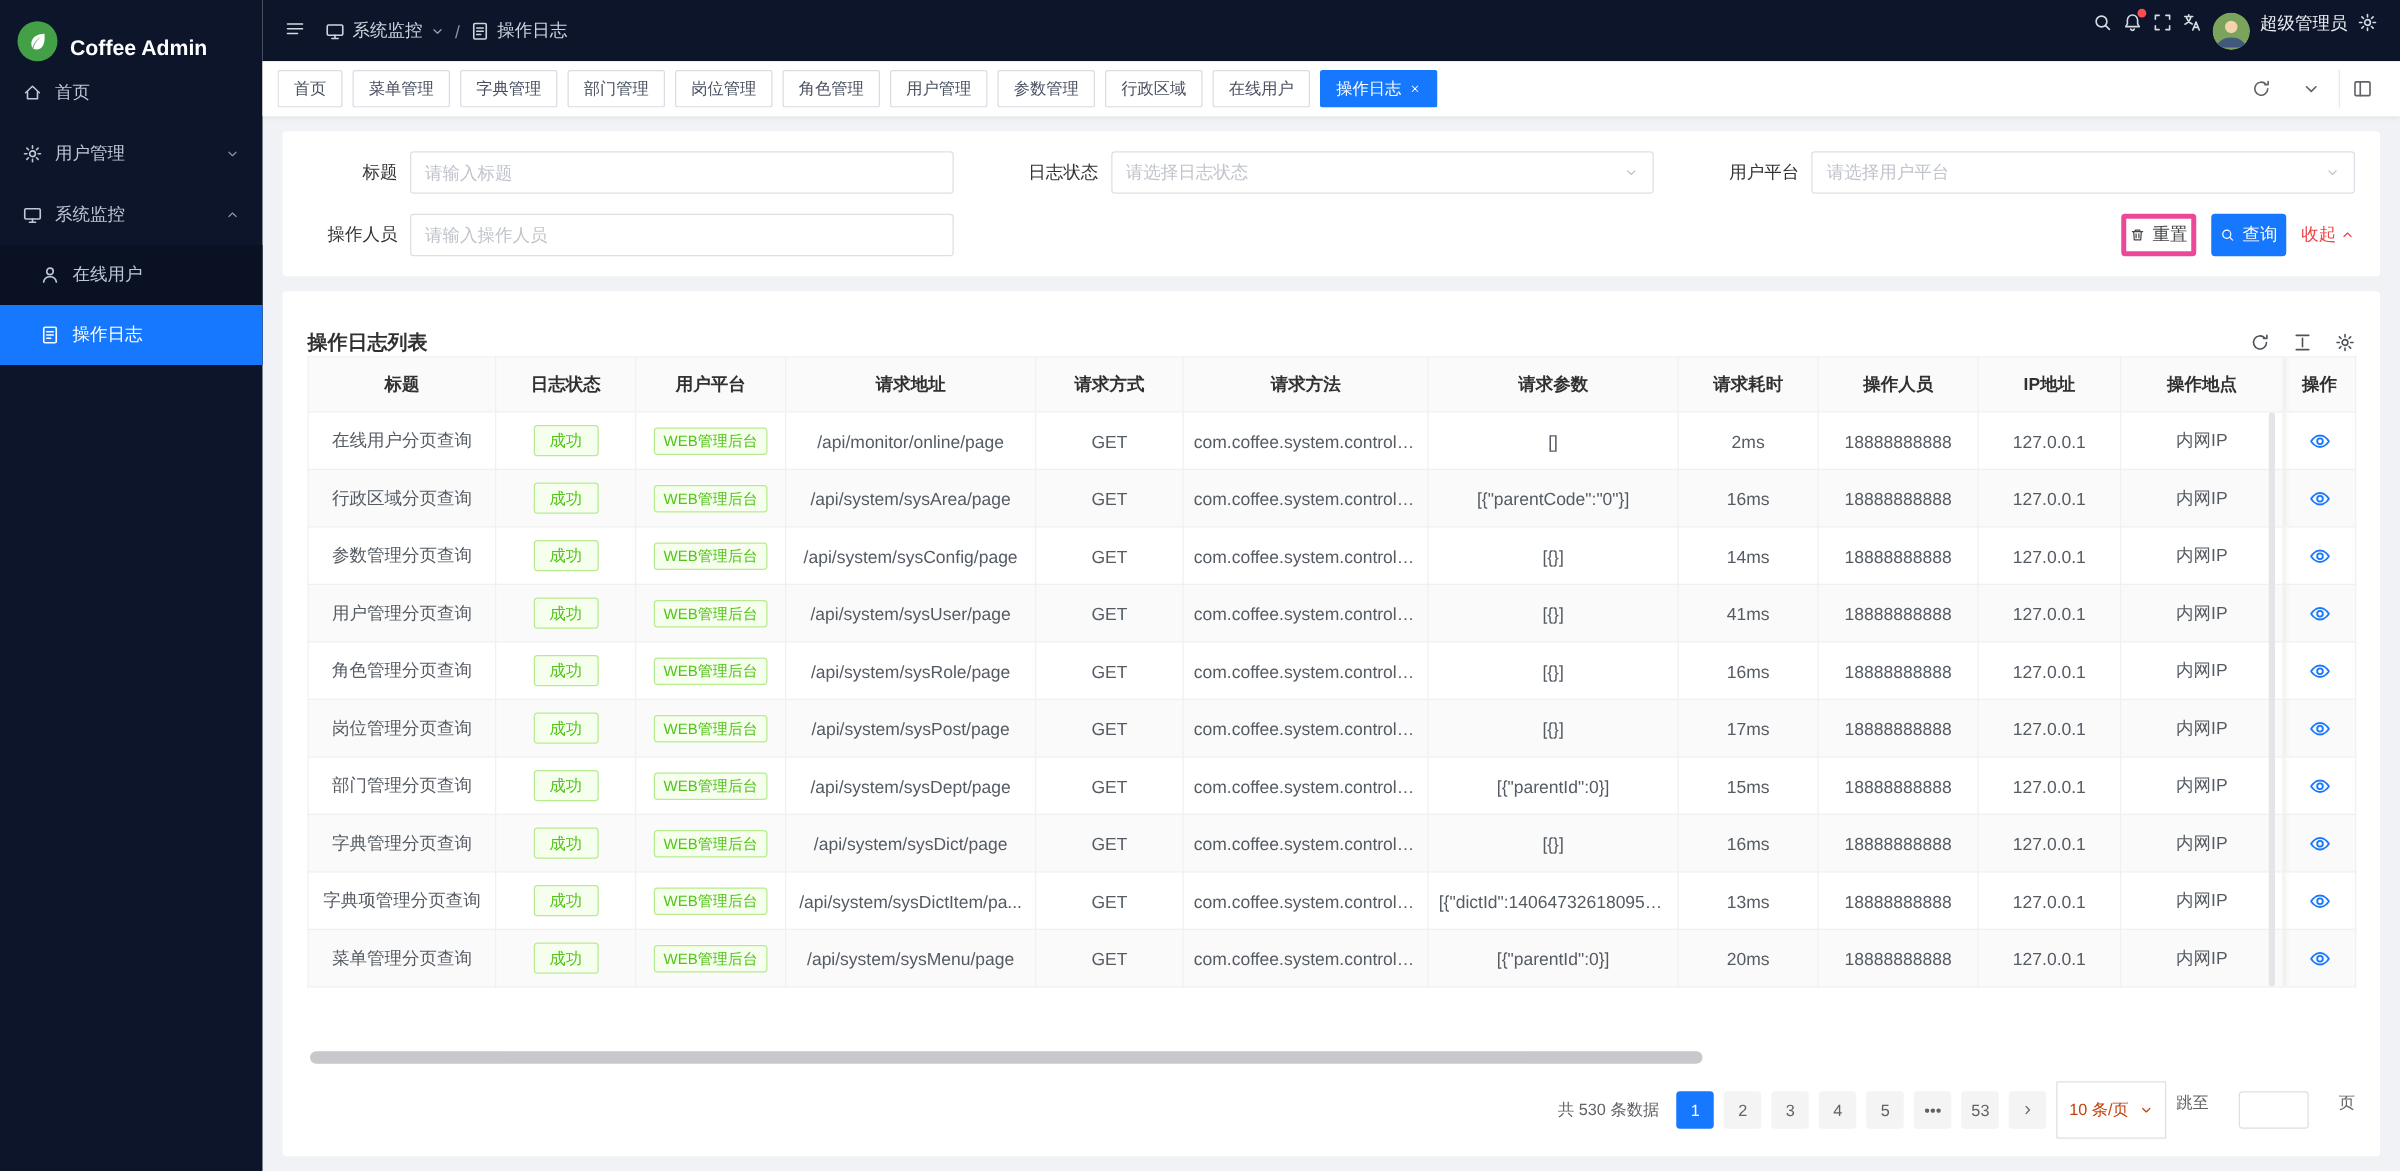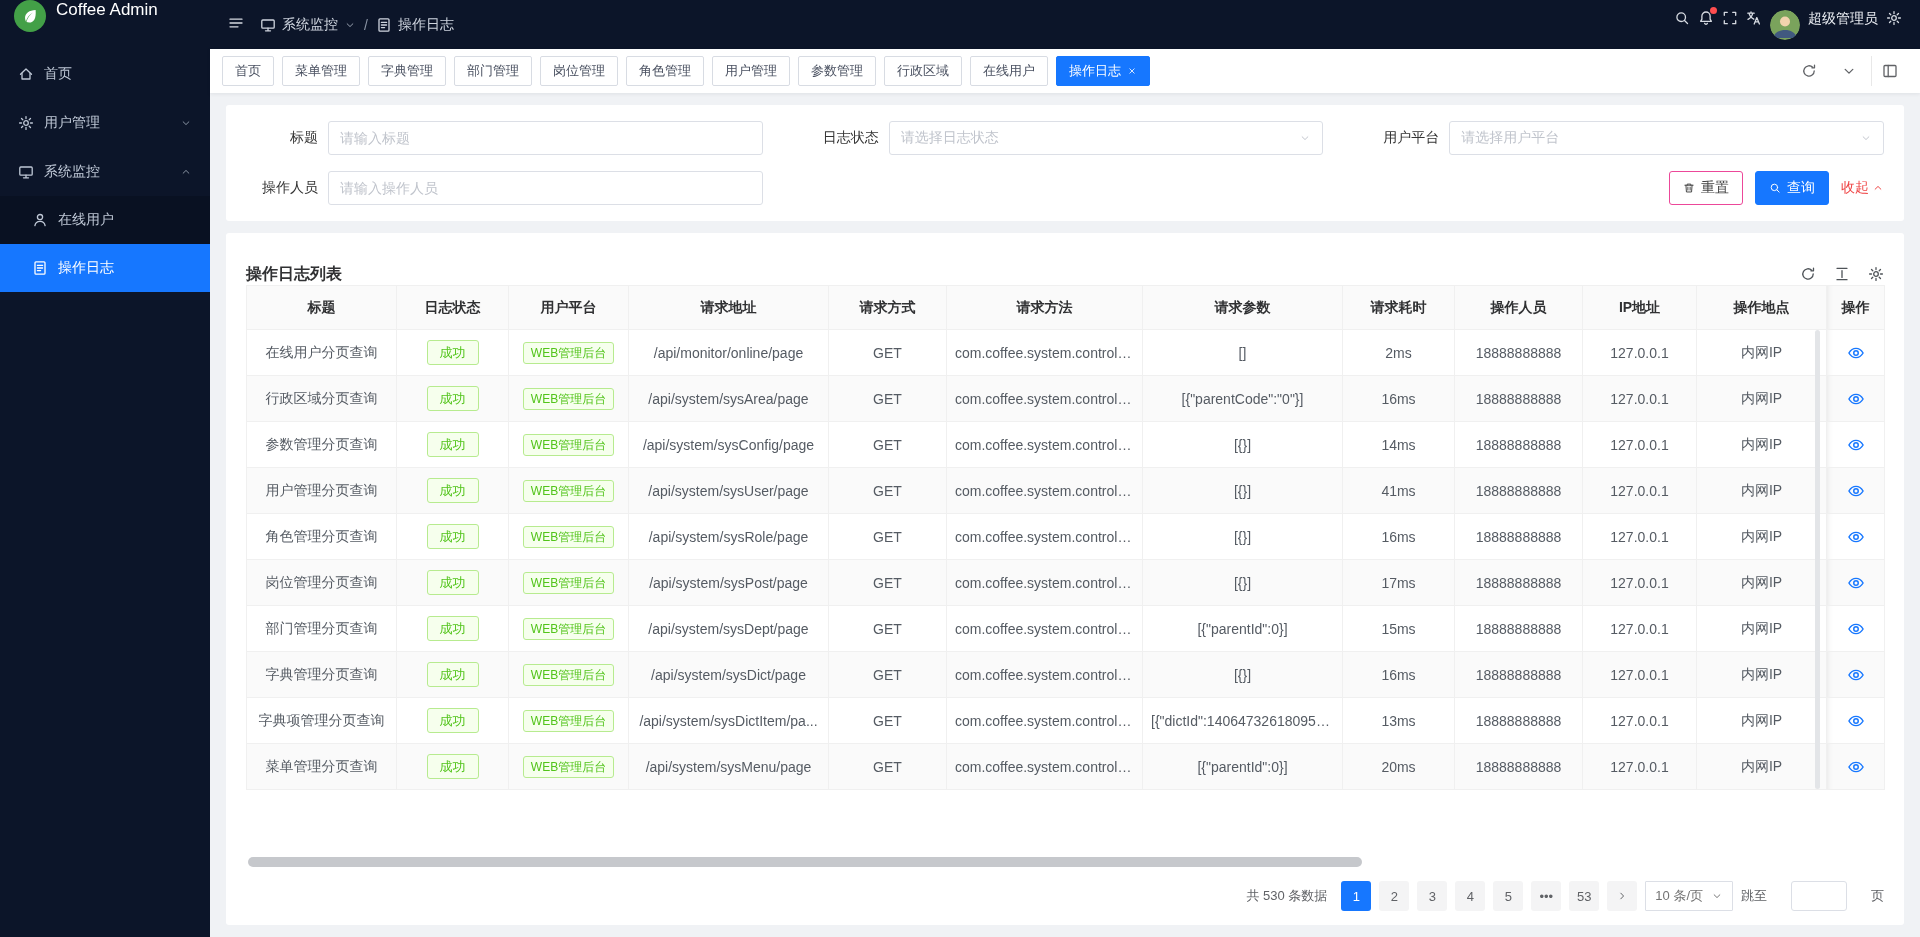--- a/index.html
+++ b/index.html
@@ -5,21 +5,21 @@
   *{box-sizing:border-box;margin:0;padding:0}
   html,body{width:1920px;height:937px;overflow:hidden}
   body{font-family:"Liberation Sans","DejaVu Sans",sans-serif;font-size:14px;color:#333;background:#f0f2f5}
   .app{display:flex;height:100%}
   .icon{display:inline-flex;align-items:center;justify-content:center;flex:none}
   .icon svg{display:block}
   .icon.small svg{width:12px;height:12px}
 
   
   .sidebar{width:210px;background:#0c1529;color:#bfc8d6;display:flex;flex-direction:column;flex-shrink:0}
-  .logo{height:49px;display:flex;align-items:flex-start;gap:10px;padding:0 14px;color:#fff;font-weight:normal;font-size:17px;flex:none}
+  .logo{height:49px;display:flex;align-items:flex-end;gap:10px;padding:0 14px;color:#fff;font-weight:bold;font-size:17px;flex:none}
   .logo-badge{width:32px;height:32px;border-radius:50%;background:#43a047;color:#fff;display:flex;align-items:center;justify-content:center}
   .menu-item{height:49px;display:flex;align-items:center;gap:10px;padding:0 18px;font-size:14px;color:#bfc8d6;cursor:pointer}
   .menu-item .chev{margin-left:auto;color:#8b95a5}
   .submenu{background:#091122}
   .menu-item.sub{padding-left:32px;height:48px}
   .menu-item.active{background:#1677ff;color:#fff}
 
   
   .main{flex:1;display:flex;flex-direction:column;min-width:0}
   .topbar{height:49px;background:#0c1529;display:flex;align-items:center;color:#cfd5df;padding:0 18px;gap:16px;flex:none}
@@ -48,21 +48,21 @@
   .filter-card{background:#fff;border-radius:3px;padding:16px 20px;flex:none}
   .filter-grid{display:grid;grid-template-columns:1fr 1fr 1fr;row-gap:16px;column-gap:44px;align-items:center}
   .field{display:flex;align-items:center;min-width:0}
   .field>label{width:82px;text-align:right;padding-right:10px;font-size:14px;color:#333;flex:none}
   .control{flex:1;height:34px;border:1px solid #dcdfe6;border-radius:3px;display:flex;align-items:center;padding:0 11px;background:#fff;font-size:14px;min-width:0}
   .control input{border:none;outline:none;width:100%;font:inherit;color:#333;background:transparent}
   .control input::placeholder{color:#c0c4cc}
   .control .ph{color:#c0c4cc;overflow:hidden;white-space:nowrap}
   .control .chev{margin-left:auto;color:#c0c4cc}
   .actions{grid-column:2/4;display:flex;justify-content:flex-end;align-items:center;gap:12px}
-  .btn{height:34px;padding:0 13px;border-radius:3px;border:1px solid #ec4899;background:#fff;display:inline-flex;align-items:center;gap:6px;font-size:14px;color:#444;cursor:pointer;font-family:inherit}
+  .btn{height:34px;padding:0 3px;border-radius:3px;border:4px solid #ec4899;background:#fff;display:inline-flex;align-items:center;gap:6px;font-size:14px;color:#444;cursor:pointer;font-family:inherit}
   .btn.primary{background:#1677ff;border-color:#1677ff;color:#fff}
   .link{color:#ef4444;font-size:14px;display:inline-flex;gap:3px;cursor:pointer}
 
   
   .table-card{background:#fff;border-radius:3px;flex:1;display:flex;flex-direction:column;min-height:0;padding-bottom:8px}
   .card-head{height:52px;display:flex;align-items:flex-end;padding:0 20px;flex:none}
   .card-title{font-size:16px;font-weight:bold;color:#303133}
   .card-tools{margin-left:auto;display:flex;gap:18px;color:#4e5358}
   .card-tools .tool{color:#4e5358}
   .table-zone{position:relative;margin:0 20px;flex:none}
@@ -80,23 +80,23 @@
   .vscroll{position:absolute;top:45px;right:64px;width:5px;bottom:1px;background:#e3e5e8;border-radius:3px}
   .table-spacer{flex:1}
   .hscroll{height:10px;margin:4px 20px;position:relative;flex:none}
   .hscroll .thumb{position:absolute;left:2px;top:0;height:10px;width:68%;background:#c6c8cc;border-radius:5px;cursor:pointer}
 
   
   .pagination{display:flex;align-items:center;justify-content:flex-end;gap:8px;padding:10px 20px 6px;color:#606266;font-size:13px;flex:none}
   .total{margin-right:6px;color:#606266}
   .page-btn{min-width:30px;height:30px;padding:0 6px;border:none;border-radius:3px;background:#f4f4f5;display:inline-flex;align-items:center;justify-content:center;color:#606266;font-size:13px;cursor:pointer;font-family:inherit}
   .page-btn.active{background:#1677ff;color:#fff}
-  .size-select{height:30px;border:1px solid #dcdfe6;border-radius:1px;padding:0 9px;display:inline-flex;align-items:center;gap:8px;color:#737373;cursor:pointer;background:#fff}
+  .size-select{height:46px;border:1px solid #dcdfe6;border-radius:1px;padding:0 9px;display:inline-flex;align-items:center;gap:8px;color:#c2410c;cursor:pointer;background:#fff}
   .jump input{width:56px;height:30px;border:1px solid #dcdfe6;border-radius:3px;text-align:center;font:inherit;color:#333;outline:none}
-  .jump{display:inline-flex;align-items:center;gap:24px}
+  .jump{display:inline-flex;gap:24px}
 </style>
 </head>
 <body>
 
 <div class="app">
 
   <aside class="sidebar">
     <div class="logo">
       <span class="logo-badge">
           <svg width="18" height="18" viewBox="0 0 16 16" fill="currentColor">

